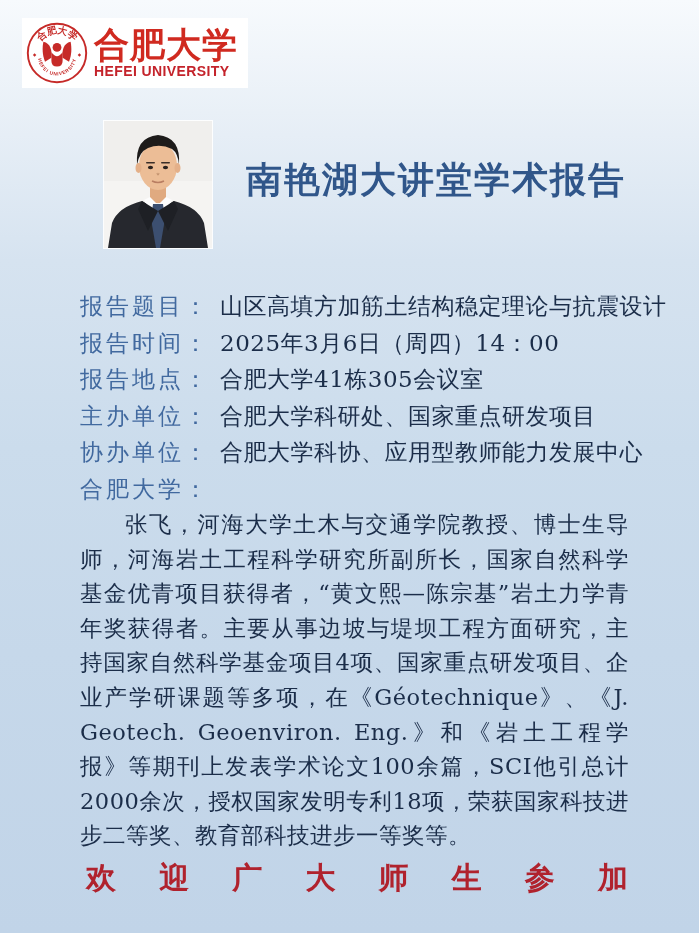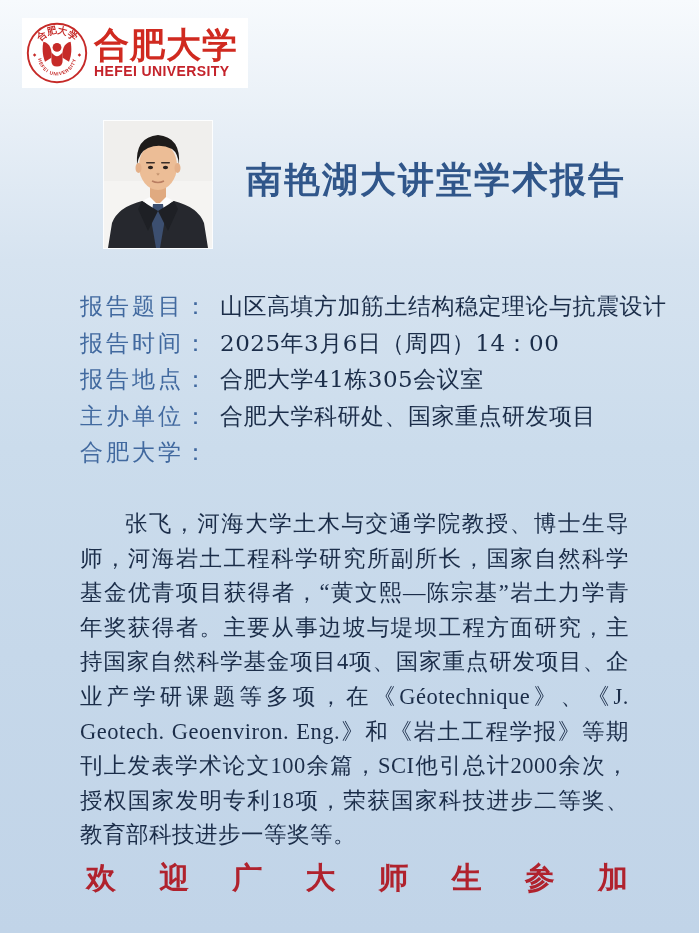--- a/index.html
+++ b/index.html
@@ -100,21 +100,20 @@
     position: absolute;
     left: 80px; top: 507px;
     width: 549px;
     font-size: 22.5px;
     line-height: 34.6px;
     color: #1b2d49;
     text-align: justify;
     text-justify: inter-ideograph;
     text-indent: 2em;
     letter-spacing: 0.5px;
-    font-family: Liberation Serif, serif;
   }
 
   
   .footer {
     position: absolute;
     left: 86px; top: 858px;
     width: 542px;
     display: flex;
     justify-content: space-between;
     font-size: 30px;
@@ -197,20 +196,23 @@
     <div class="info-row">
       <span class="info-label">报告时间：</span><span class="info-value">2025年3月6日（周四）14：00</span>
     </div>
     <div class="info-row">
       <span class="info-label">报告地点：</span><span class="info-value">合肥大学41栋305会议室</span>
     </div>
     <div class="info-row">
       <span class="info-label">主办单位：</span><span class="info-value">合肥大学科研处、国家重点研发项目</span>
     </div>
     <div class="info-row">
+      <span class="info-label">协办单位：</span><span class="info-value">合肥大学科协、应用型教师能力发展中心</span>
+    </div>
+    <div class="info-row">
       <span class="info-label">合肥大学：</span><span class="info-value"></span>
     </div>
   </div>
 
   <p class="bio">张飞，河海大学土木与交通学院教授、博士生导师，河海岩土工程科学研究所副所长，国家自然科学基金优青项目获得者，“黄文熙—陈宗基”岩土力学青年奖获得者。主要从事边坡与堤坝工程方面研究，主持国家自然科学基金项目4项、国家重点研发项目、企业产学研课题等多项，在《Géotechnique》、《J. Geotech. Geoenviron. Eng.》和《岩土工程学报》等期刊上发表学术论文100余篇，SCI他引总计2000余次，授权国家发明专利18项，荣获国家科技进步二等奖、教育部科技进步一等奖等。</p>
 
   <div class="footer">
     <span>欢</span>
     <span>迎</span>
     <span>广</span>

